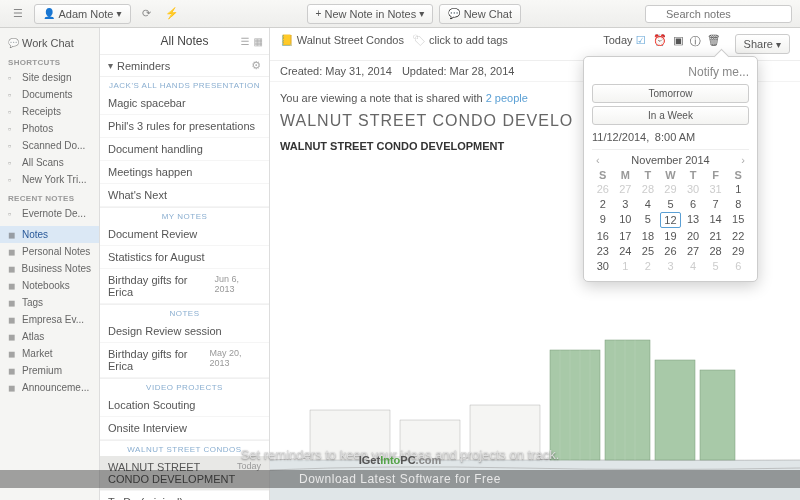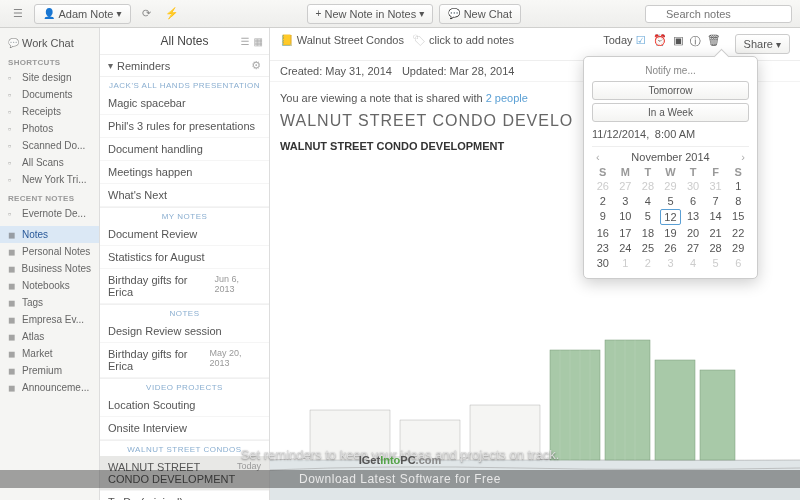--- a/index.html
+++ b/index.html
@@ -30,21 +30,21 @@
 .ct-head .today{color:#5a9fd4;margin-left:auto}
 .ct-meta{padding:4px 10px;font-size:9px;color:#aaa;border-bottom:1px solid #f3f3f3}
 .ct-body{padding:10px;overflow:hidden}
 .share-info{font-size:9px;color:#aaa;margin-bottom:8px}
 .share-info a{color:#5a9fd4}
 h1{font-size:16px;font-weight:300;color:#666;letter-spacing:1px;margin-bottom:10px}
 h2{font-size:11px;font-weight:700;color:#333;margin-bottom:8px}
 .illus{position:absolute;bottom:0;left:0;right:0;height:190px}
 .popover{position:absolute;top:28px;right:42px;width:175px;background:#fff;border:1px solid #ccc;border-radius:5px;box-shadow:0 4px 16px rgba(0,0,0,.2);padding:8px;z-index:10}
 .popover::before{content:"";position:absolute;top:-6px;right:30px;width:10px;height:10px;background:#fff;border-left:1px solid #ccc;border-top:1px solid #ccc;transform:rotate(45deg)}
-.pop-title{text-align:center;font-size:10px;color:#888;margin-bottom:5px}
+.pop-title{text-align:right;font-size:12px;color:#888;margin-bottom:5px}
 .pop-btn{display:block;width:100%;padding:3px;margin-bottom:3px;border:1px solid #ccc;border-radius:3px;background:linear-gradient(#fff,#f4f4f2);font-size:10px;cursor:pointer}
 .pop-date{font-size:10px;color:#555;padding:3px 0;margin-bottom:3px}
 .cal{border-top:1px solid #eee;padding-top:4px}
 .cal-head{display:flex;justify-content:space-between;align-items:center;font-size:10px;color:#666;margin-bottom:3px}
 .cal-nav{cursor:pointer;color:#aaa;padding:0 4px}
 .cal-grid{display:grid;grid-template-columns:repeat(7,1fr);gap:1px;font-size:8px;text-align:center}
 .cal-dow{color:#999;font-weight:600}
 .cal-day{padding:1px;color:#555;cursor:pointer}
 .cal-day.other{color:#ccc}
 .cal-day.sel{border:1px solid #5a9fd4;border-radius:2px}
@@ -164,21 +164,21 @@
         </div>
         <div class="nl-item">
           <span>To-Do (original)</span>
         </div>
       </div>
   </div>
 
   <div class="content">
     <div class="ct-head">
       <span>📒 <span>Walnut Street Condos</span></span>
-      <span style="color:#ccc">🏷 <span>click to add notes</span></span>
+      <span style="color:#ccc">🏷 <span>click to add tags</span></span>
       <span class="today"><span>Today</span> ☑</span>
       <span class="ct-icons">
         <span>⏰</span>
         <span>▣</span>
         <span>ⓘ</span>
         <span>🗑</span>
       </span>
       <span class="tb-btn" style="margin-left:6px"><span>Share</span> ▾</span>
     </div>
     <div class="ct-meta"><span>Created: May 31, 2014</span> &nbsp;&nbsp; <span>Updated: Mar 28, 2014</span></div>

